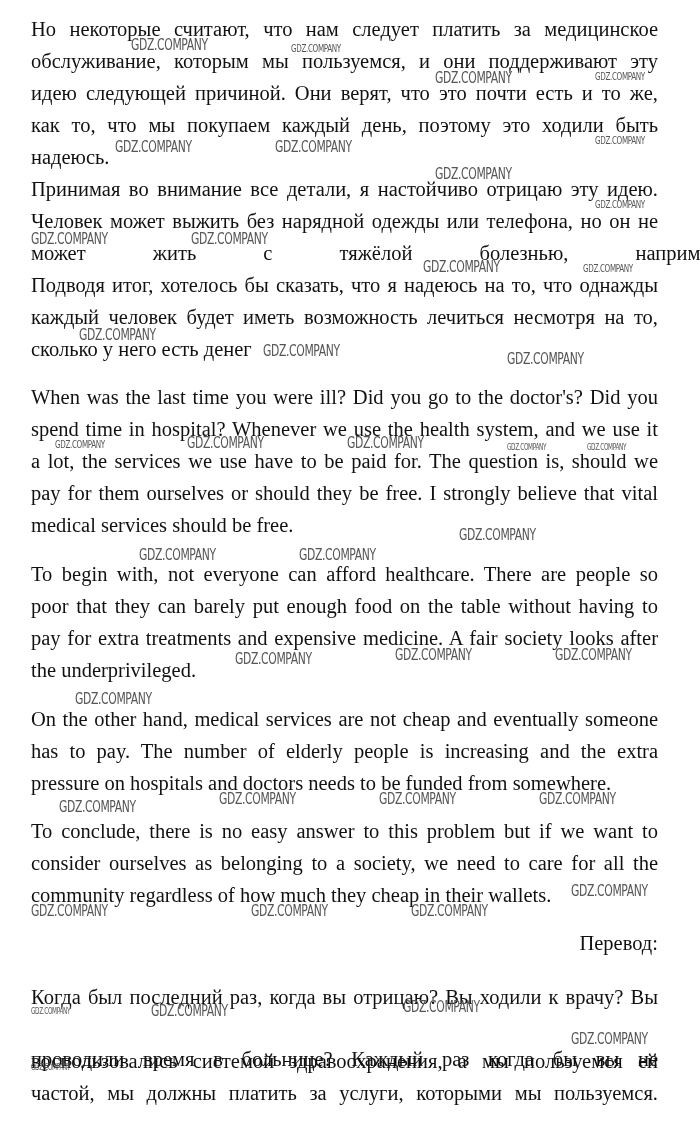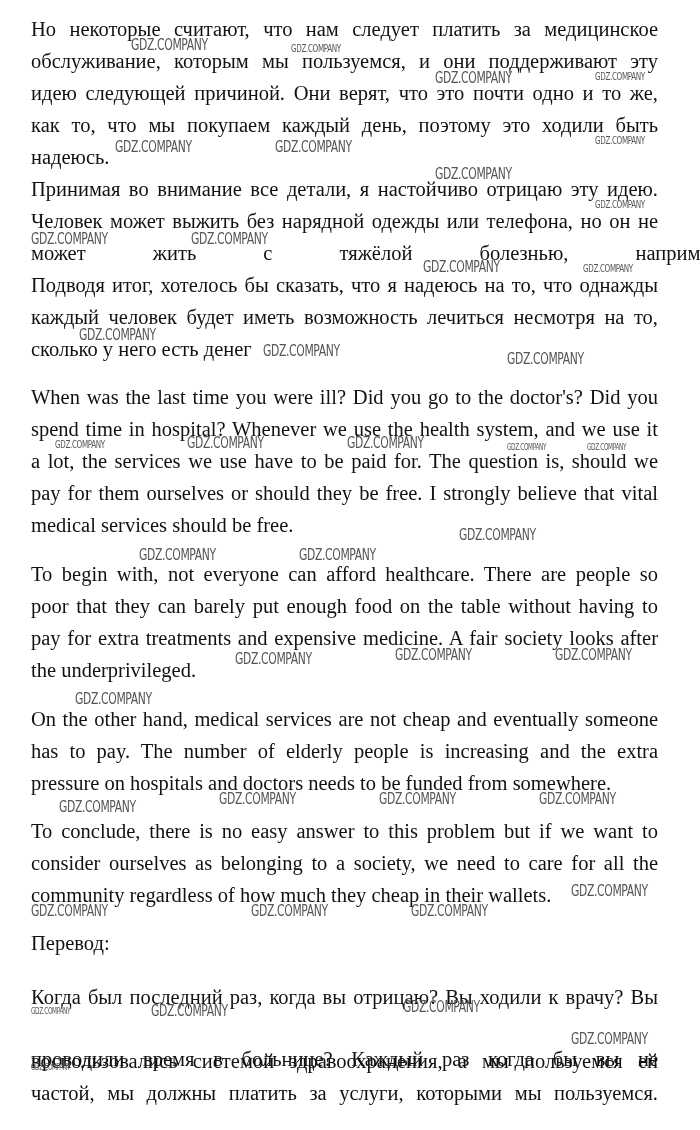--- a/index.html
+++ b/index.html
@@ -10,21 +10,21 @@
     left: 31px;
     width: 627px;
     font-family: "Liberation Serif", serif;
     font-size: 20.5px;
     color: #111111;
     white-space: nowrap;
     line-height: 24px;
   }
   .justify { text-align: justify; text-align-last: justify; }
   .left { text-align: left; }
-  .center { text-align: left; }
+  .center { text-align: right; }
   .wm {
     position: absolute;
     font-family: "DejaVu Sans", sans-serif;
     color: #555555;
     letter-spacing: -0.5px;
     transform: scaleX(0.72);
     transform-origin: left top;
     white-space: nowrap;
     line-height: 1;
   }
@@ -33,21 +33,21 @@
   .wm.tiny { font-size: 8px; }
 </style>
 </head>
 <body>
 
 <div class="page">
 
   <div>
     <div class="line justify" style="top:17px">Но некоторые считают, что нам следует платить за медицинское</div>
     <div class="line justify" style="top:49px">обслуживание, которым мы пользуемся, и они поддерживают эту</div>
-    <div class="line justify" style="top:81px">идею следующей причиной. Они верят, что это почти одно и то же,</div>
+    <div class="line justify" style="top:81px">идею следующей причиной. Они верят, что это почти есть и то же,</div>
     <div class="line justify" style="top:113px">как то, что мы покупаем каждый день, поэтому это ходили быть</div>
     <div class="line left" style="top:145px">надеюсь.</div>
   </div>
 
   <div>
     <div class="line justify" style="top:177px">Принимая во внимание все детали, я настойчиво отрицаю эту идею.</div>
     <div class="line justify" style="top:209px">Человек может выжить без нарядной одежды или телефона, но он не</div>
     <div class="line justify" style="top:241px; word-spacing:62px">может жить с тяжёлой болезнью, например.</div>
     <div class="line justify" style="top:273px">Подводя итог, хотелось бы сказать, что я надеюсь на то, что однажды</div>
     <div class="line justify" style="top:305px">каждый человек будет иметь возможность лечиться несмотря на то,</div>

